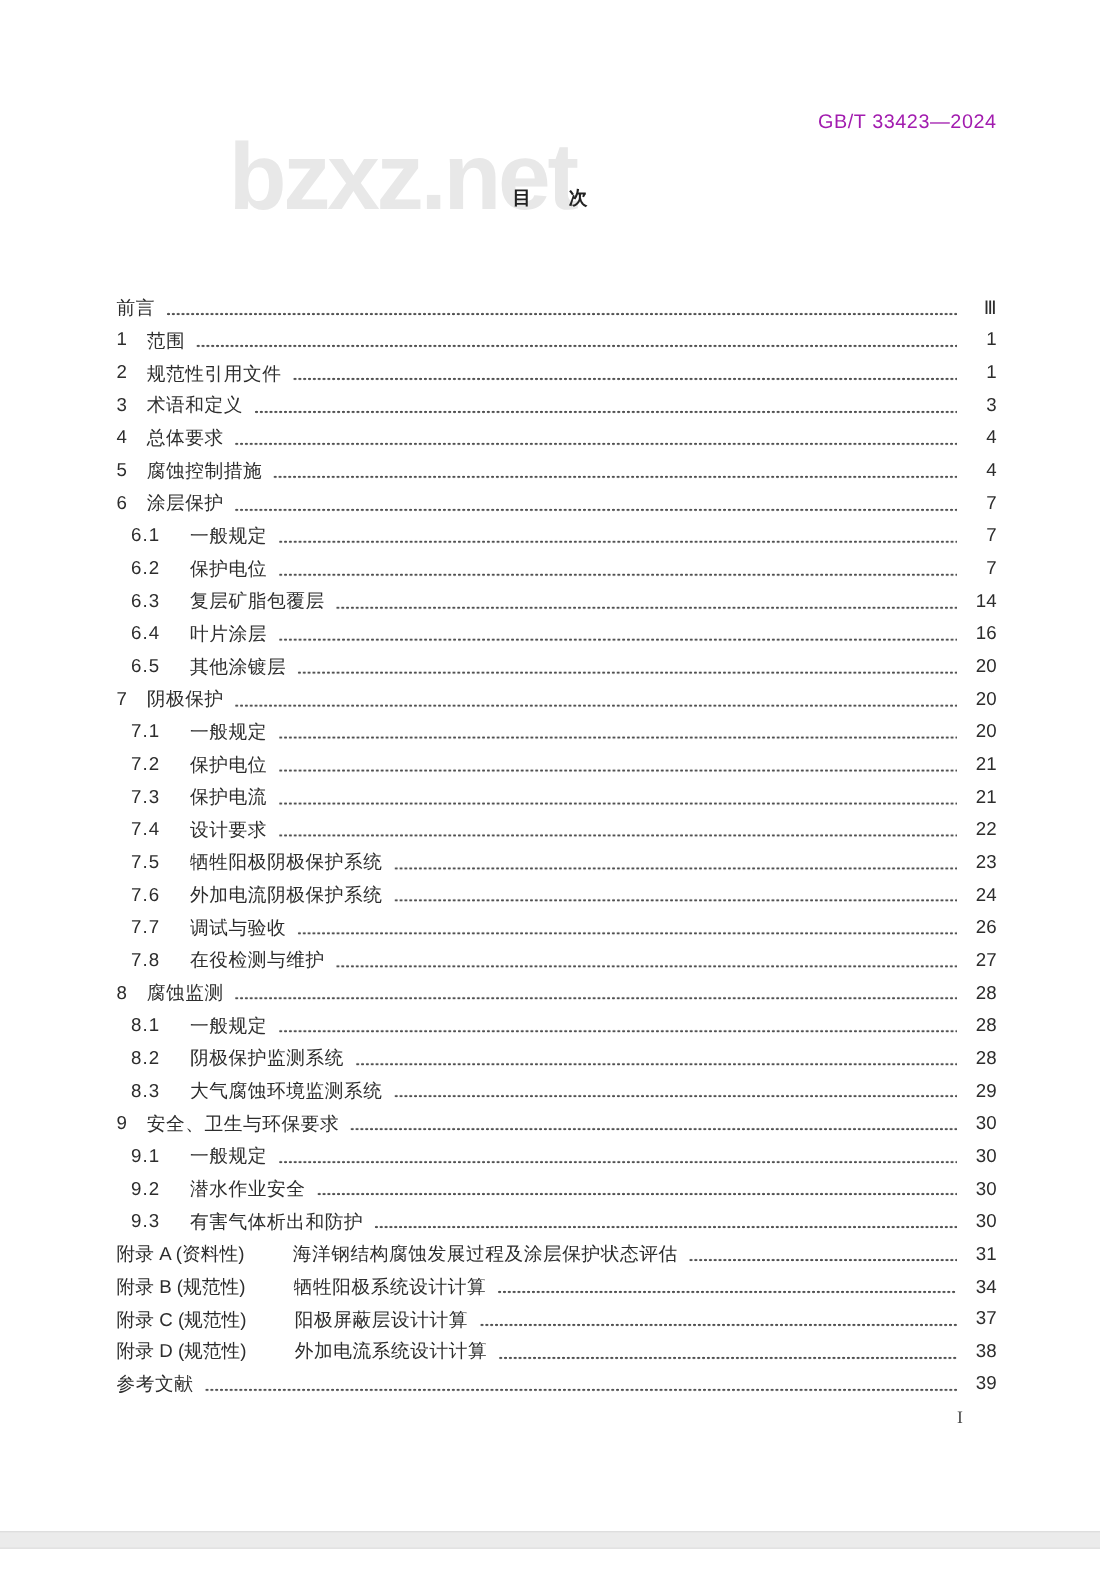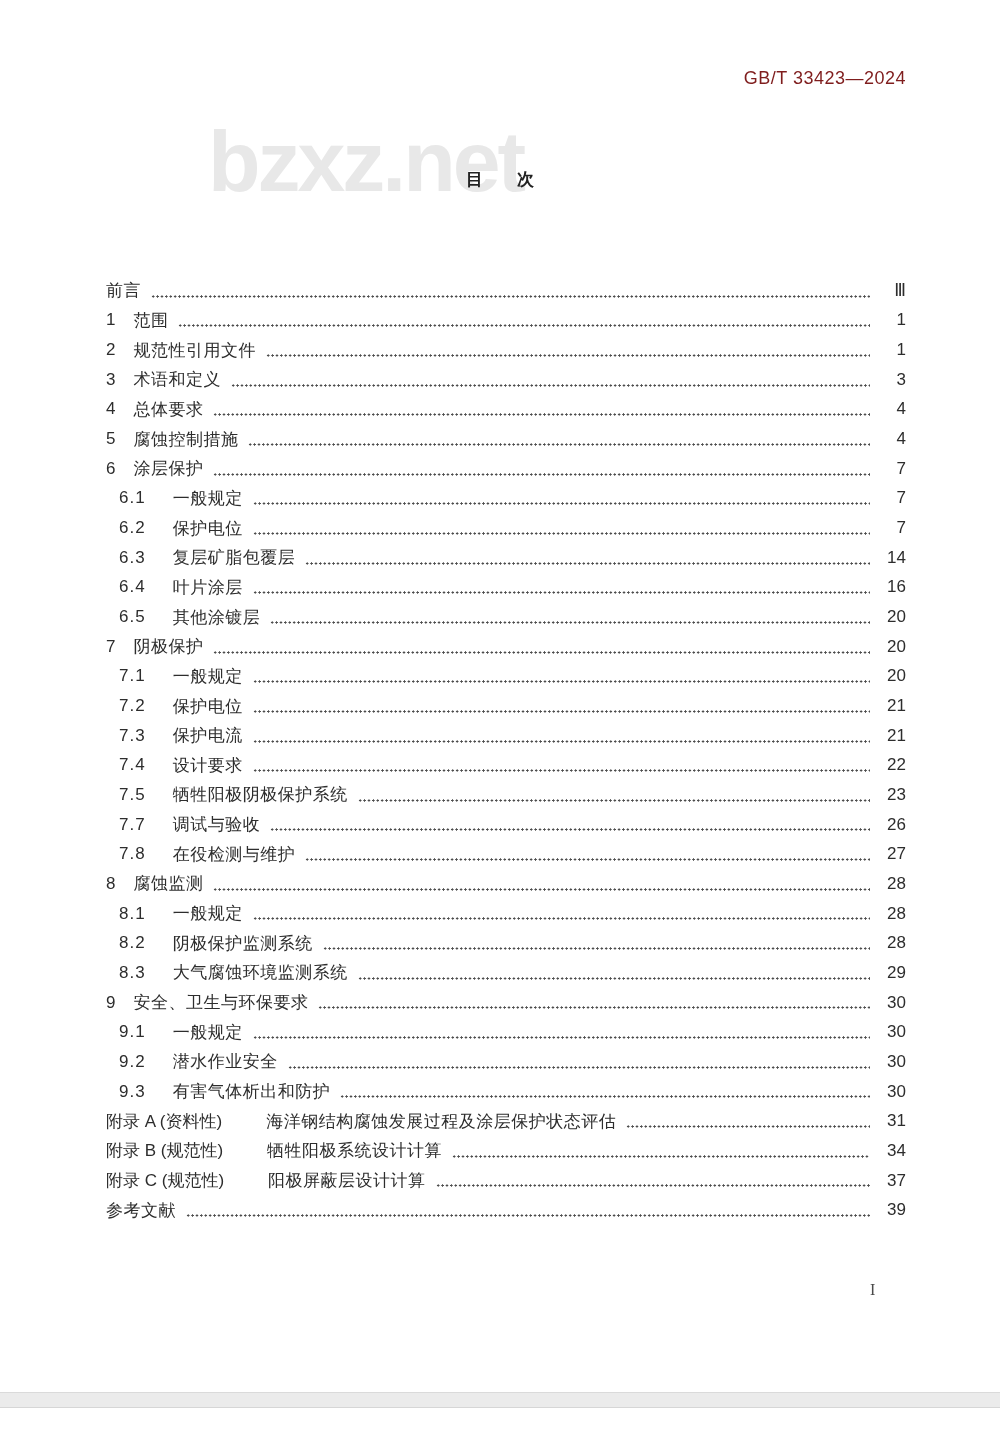--- a/index.html
+++ b/index.html
@@ -4,36 +4,36 @@
 <style>
   html,body{margin:0;padding:0;}
   body{
     width:1000px;height:1434px;
     background:#ffffff;
     font-family:"Liberation Sans","DejaVu Sans",sans-serif;
     position:relative;overflow:hidden;
     color:#2d2d2d;
   }
   .doc-header-code{
-    position:absolute;top:68px;right:94px;
-    font-size:18px;letter-spacing:.5px;color:#7f1d1d;
+    position:absolute;top:100px;right:94px;
+    font-size:18px;letter-spacing:.5px;color:#a21caf;
   }
   .watermark{
     position:absolute;left:208px;top:118px;
     font-size:86px;font-weight:700;letter-spacing:-3px;
     color:#e8e8e8;z-index:0;line-height:1;
     user-select:none;
   }
   .page-title{
     position:absolute;top:168px;left:0;width:1000px;
     text-align:center;font-size:17px;font-weight:700;color:#222;
     z-index:1;margin:0;white-space:pre;
   }
   .toc{
-    position:absolute;top:276px;left:106px;right:94px;z-index:1;
+    position:absolute;top:265px;left:106px;right:94px;z-index:1;
   }
   .toc-row{
     display:flex;align-items:center;height:29.66px;
     font-size:17px;color:#2d2d2d;
   }
   .toc-row.lvl-2{padding-left:13px;}
   .toc-num{white-space:pre;margin-right:18px;}
   .lvl-2 .toc-num{margin-right:27px;letter-spacing:1px;}
   .lvl-appendix .toc-num{margin-right:44px;}
   .toc-label{white-space:pre;letter-spacing:.5px;}
@@ -168,20 +168,26 @@
       <span class="toc-leader"></span>
       <span class="toc-page">22</span>
     </div>
     <div class="toc-row lvl-2">
       <span class="toc-num">7.5</span>
       <span class="toc-label">牺牲阳极阴极保护系统</span>
       <span class="toc-leader"></span>
       <span class="toc-page">23</span>
     </div>
     <div class="toc-row lvl-2">
+      <span class="toc-num">7.6</span>
+      <span class="toc-label">外加电流阴极保护系统</span>
+      <span class="toc-leader"></span>
+      <span class="toc-page">24</span>
+    </div>
+    <div class="toc-row lvl-2">
       <span class="toc-num">7.7</span>
       <span class="toc-label">调试与验收</span>
       <span class="toc-leader"></span>
       <span class="toc-page">26</span>
     </div>
     <div class="toc-row lvl-2">
       <span class="toc-num">7.8</span>
       <span class="toc-label">在役检测与维护</span>
       <span class="toc-leader"></span>
       <span class="toc-page">27</span>
@@ -245,20 +251,26 @@
       <span class="toc-label">牺牲阳极系统设计计算</span>
       <span class="toc-leader"></span>
       <span class="toc-page">34</span>
     </div>
     <div class="toc-row lvl-appendix">
       <span class="toc-num">附录 C (规范性)</span>
       <span class="toc-label">阳极屏蔽层设计计算</span>
       <span class="toc-leader"></span>
       <span class="toc-page">37</span>
     </div>
+    <div class="toc-row lvl-appendix">
+      <span class="toc-num">附录 D (规范性)</span>
+      <span class="toc-label">外加电流系统设计计算</span>
+      <span class="toc-leader"></span>
+      <span class="toc-page">38</span>
+    </div>
     <div class="toc-row lvl-1">
       <span class="toc-label">参考文献</span>
       <span class="toc-leader"></span>
       <span class="toc-page">39</span>
     </div>
   </div>
 
 <div class="footer-page-num">I</div>
 
 <div class="page-separator"></div>

